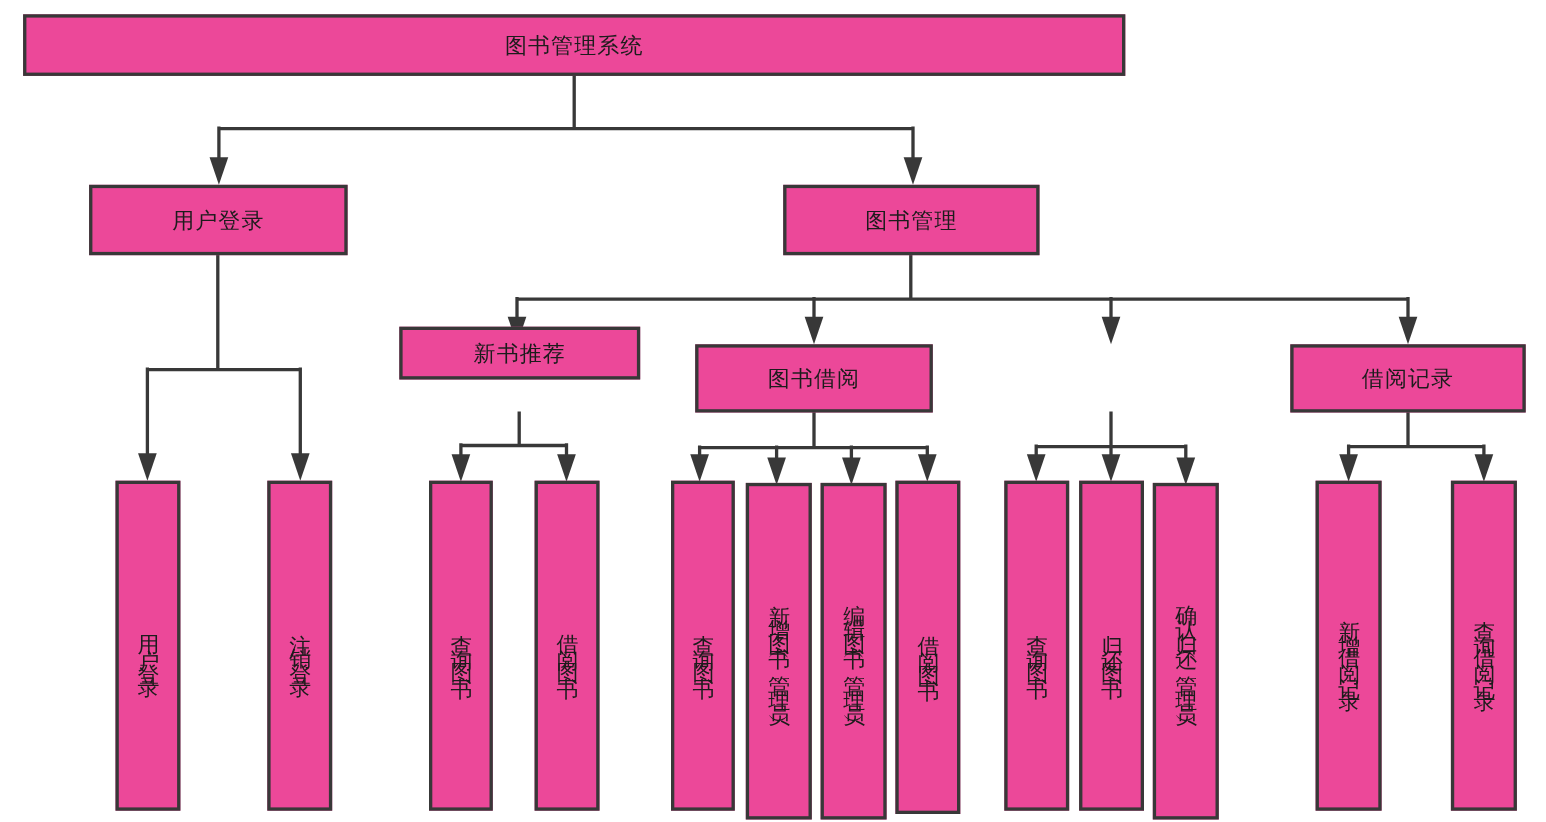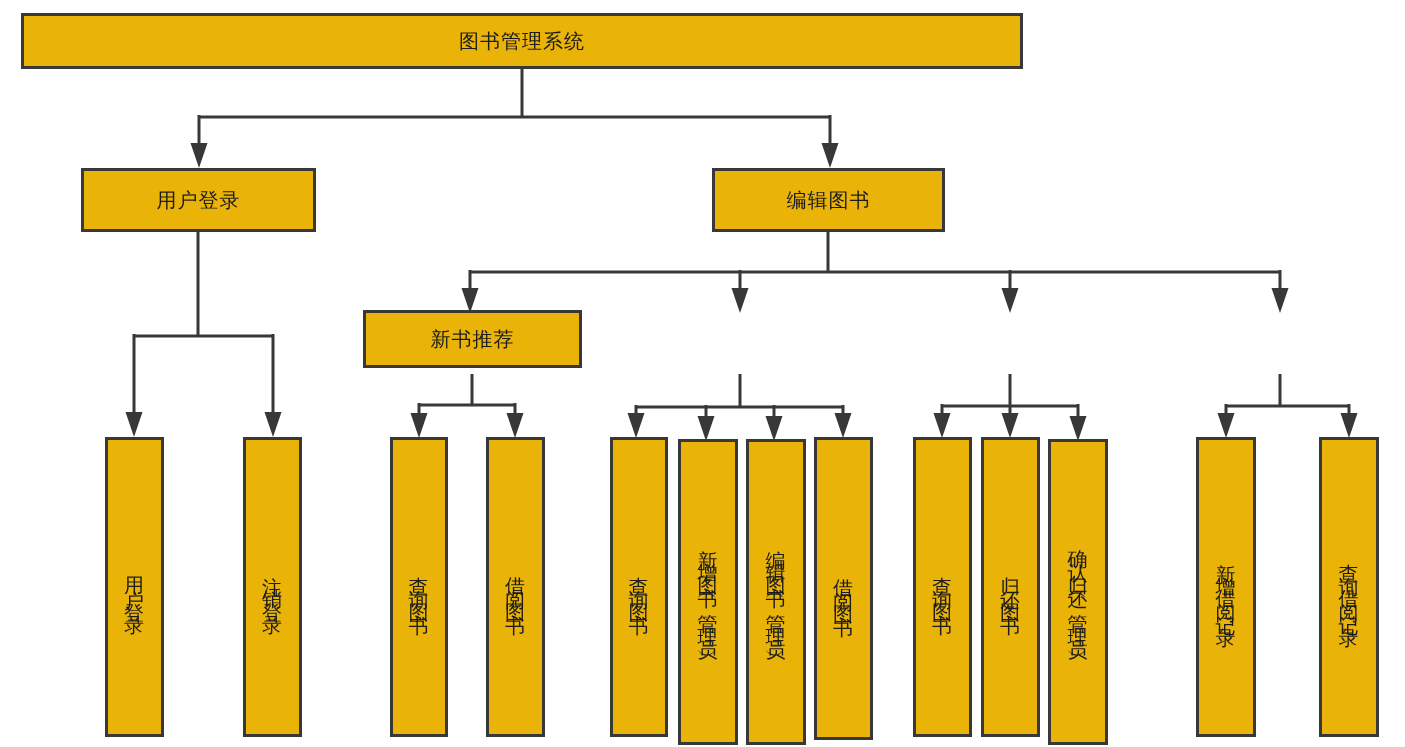--- a/index.html
+++ b/index.html
@@ -6,21 +6,21 @@
   #stage{
     position:relative;
     width:1405px;height:747px;
     background:#ffffff;
     font-family:"Liberation Sans", sans-serif;
     overflow:hidden;
   }
   #connectors{position:absolute;left:0;top:0;z-index:1;}
   .box{
     position:absolute;
-    background:#eab308;
+    background:#ec4899;
     border:3px solid #383838;
     box-sizing:border-box;
     display:flex;
     align-items:center;
     justify-content:center;
     color:#1c1c1c;
     font-size:20px;
     letter-spacing:1px;
     z-index:2;
   }
@@ -84,23 +84,25 @@
       <polygon points="1001.5,413 1018.5,413 1010,438"></polygon>
       <polygon points="1069.5,416 1086.5,416 1078,441"></polygon>
       <polygon points="1217.5,413 1234.5,413 1226,438"></polygon>
       <polygon points="1340.5,413 1357.5,413 1349,438"></polygon>
     </g>
   </svg>
 
   <div class="box" style="left:21px;top:13px;width:1002px;height:56px">图书管理系统</div>
 
   <div class="box" style="left:81px;top:168px;width:235px;height:64px">用户登录</div>
-  <div class="box" style="left:712px;top:168px;width:233px;height:64px">编辑图书</div>
+  <div class="box" style="left:712px;top:168px;width:233px;height:64px">图书管理</div>
 
-  <div class="box" style="left:363px;top:310px;width:219px;height:58px">新书推荐</div>
+  <div class="box" style="left:363px;top:297px;width:219px;height:48px">新书推荐</div>
+  <div class="box" style="left:632px;top:313px;width:216px;height:62px">图书借阅</div>
+  <div class="box" style="left:1173px;top:313px;width:214px;height:62px">借阅记录</div>
 
   <div class="box" style="left:105px;top:437px;width:59px;height:300px">
     <span class="vtext">用户登录</span>
   </div>
   <div class="box" style="left:243px;top:437px;width:59px;height:300px">
     <span class="vtext">注销登录</span>
   </div>
 
   <div class="box" style="left:390px;top:437px;width:58px;height:300px">
     <span class="vtext">查询图书</span>

